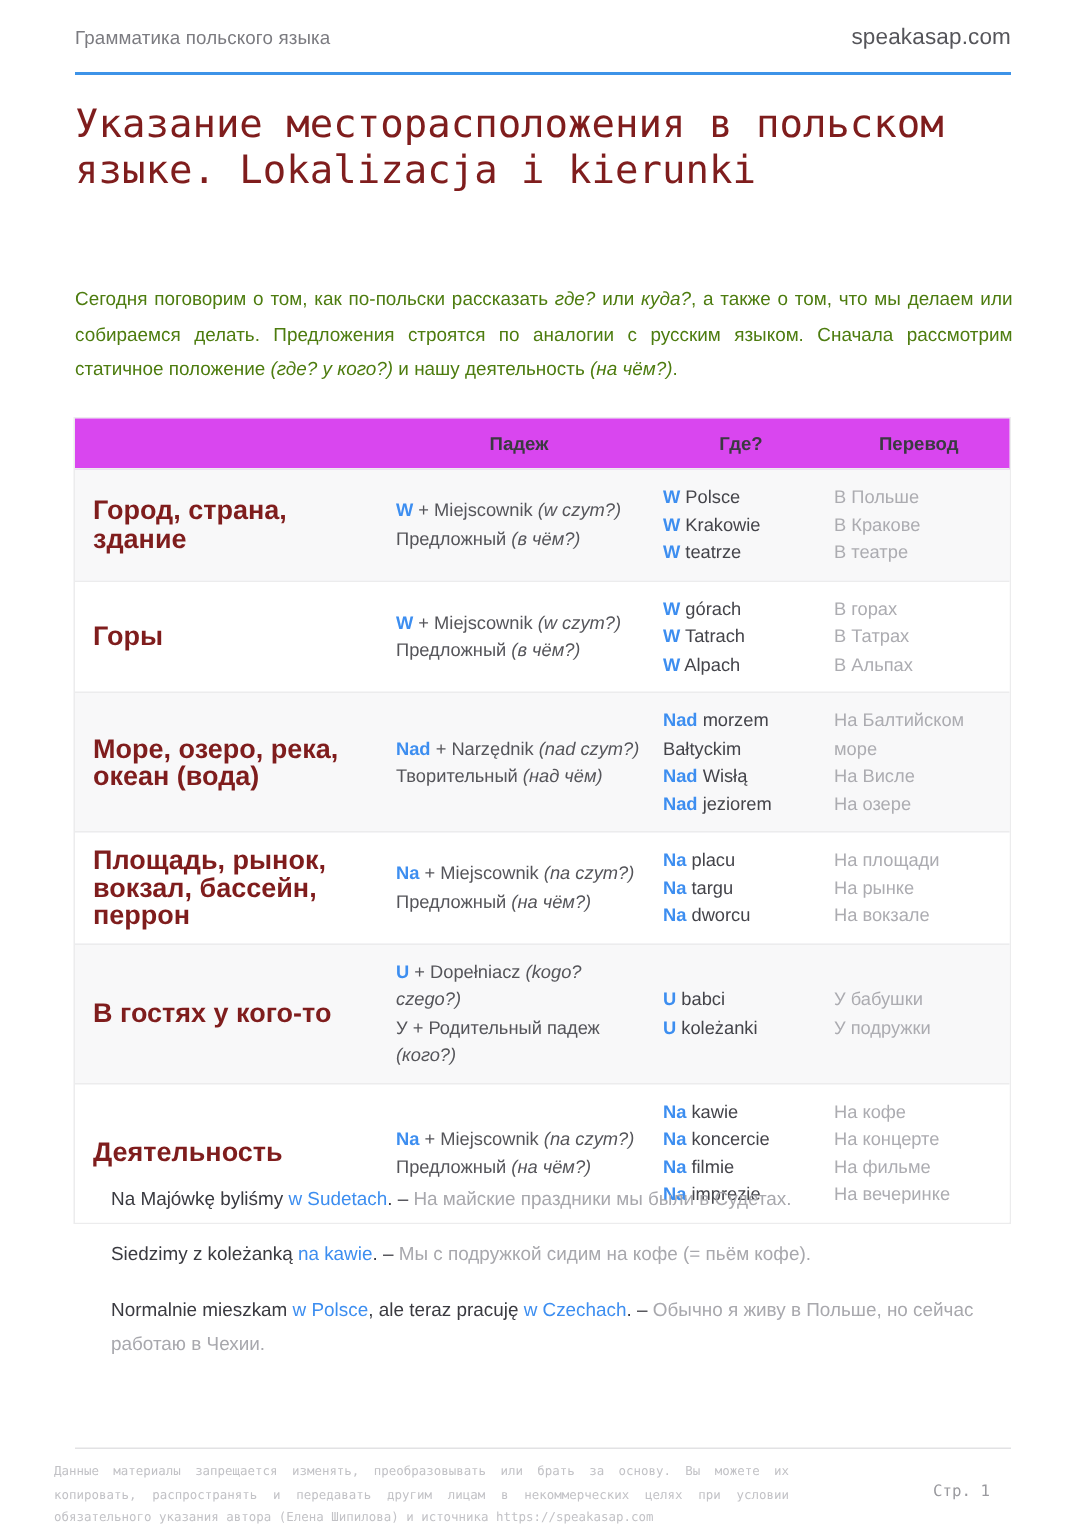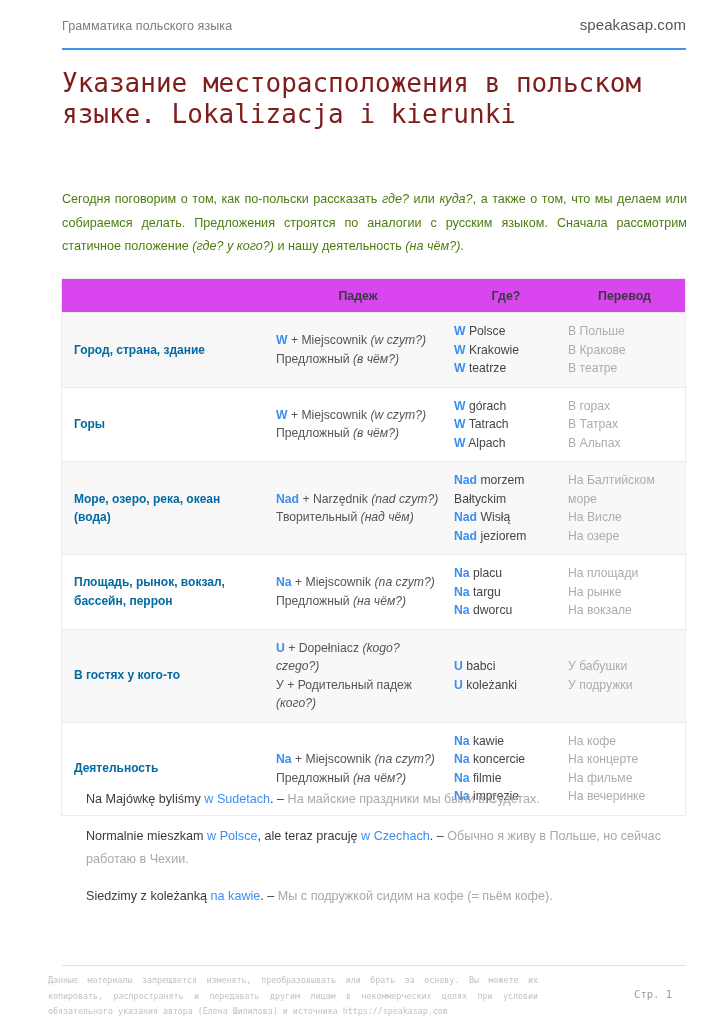--- a/index.html
+++ b/index.html
@@ -15,21 +15,20 @@
     -webkit-font-smoothing: antialiased;
     overflow: hidden;
   }
 
   .page {
     position: absolute;
     left: 0; top: 0;
     width: 584px;
     height: 1024px;
     box-sizing: border-box;
-    margin-left: 12px;
   }
 
   
   .pagehead {
     position: absolute;
     left: 50px;
     top: 16px;
     width: 624px;
     display: flex;
     justify-content: space-between;
@@ -117,23 +116,23 @@
     padding: 9px 8px;
     border-bottom: 1px solid #ececed;
     line-height: 18.5px;
   }
   table.grammar tbody tr:last-child td { border-bottom: none; }
   table.grammar tbody tr.shade td { background: #f8f8f9; }
   table.grammar tbody tr.plain td { background: #ffffff; }
 
   td.cat {
     font-weight: bold;
-    color: #0369a1;
+    color: #7f1d1d;
     padding-left: 12px !important;
-    font-size: 12px;
+    font-size: 18px;
   }
   td.case {
     color: #55555a;
     text-align: left;
   }
   td.where {
     color: #44444a;
     text-align: left;
     padding-left: 6px !important;
   }
@@ -333,22 +332,22 @@
               <span class="line">На фильме</span>
               <span class="line">На вечеринке</span>
             </td>
           </tr>
         </tbody>
     </table>
   </div>
 
   <div class="examples" id="examples-list">
       <div class="ex"><span>Na Majówkę byliśmy </span><span class="hl">w Sudetach</span><span>. </span><span class="dash">– </span><span class="ru">На майские праздники мы были в Судетах.</span></div>
+      <div class="ex"><span>Siedzimy z koleżanką </span><span class="hl">na kawie</span><span>. </span><span class="dash">– </span><span class="ru">Мы с подружкой сидим на кофе (= пьём кофе).</span></div>
       <div class="ex"><span>Normalnie mieszkam </span><span class="hl">w Polsce</span><span>, ale teraz pracuję </span><span class="hl">w Czechach</span><span>. </span><span class="dash">– </span><span class="ru">Обычно я живу в Польше, но сейчас работаю в Чехии.</span></div>
-      <div class="ex"><span>Siedzimy z koleżanką </span><span class="hl">na kawie</span><span>. </span><span class="dash">– </span><span class="ru">Мы с подружкой сидим на кофе (= пьём кофе).</span></div>
     </div>
 
   <div class="footrule"></div>
   <div class="footer">
     <div class="legal">Данные материалы запрещается изменять, преобразовывать или брать за основу. Вы можете их копировать, распространять и передавать другим лицам в некоммерческих целях при условии обязательного указания автора (Елена Шипилова) и источника https://speakasap.com</div>
     <div class="pagenum">Стр. 1</div>
   </div>
 
 </div>
 

